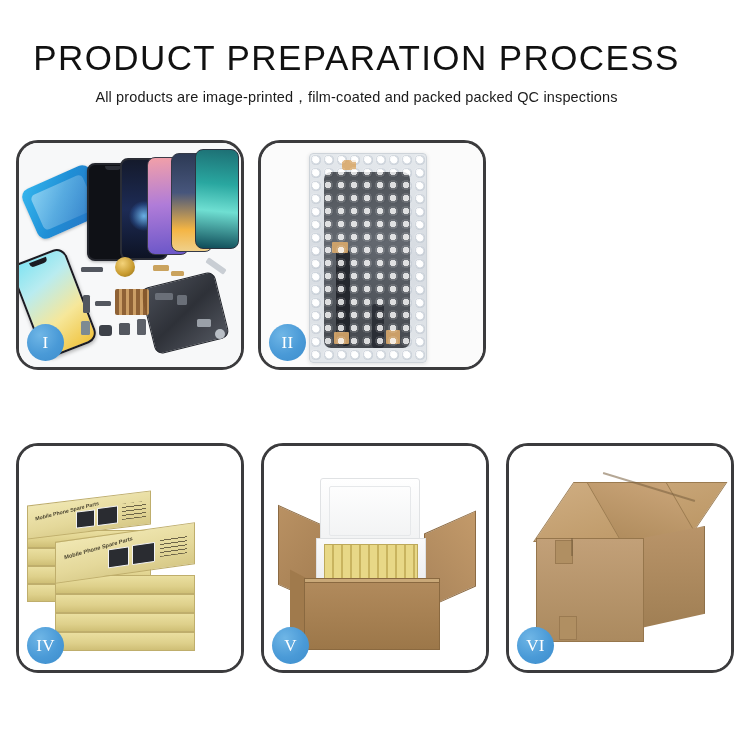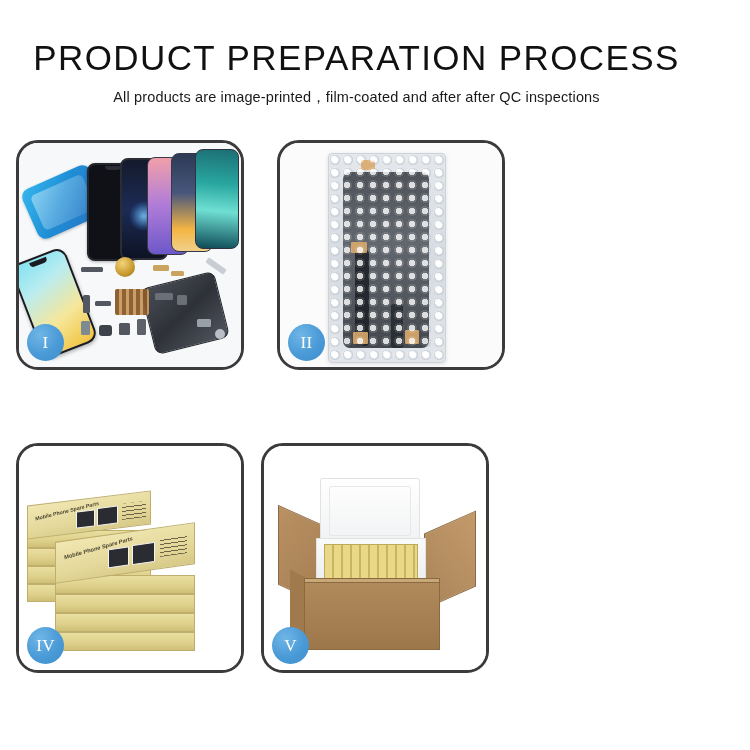--- a/index.html
+++ b/index.html
@@ -62,21 +62,21 @@
     position: absolute;
     width: 228px;
     height: 230px;
     border: 3px solid #3b3b3d;
     border-radius: 22px;
     background: #fdfdfd;
     overflow: hidden;
     box-sizing: border-box;
   }
   .p1 { left: 0px;   top: 0px; }
-  .p2 { left: 261px; top: 0px; }
+  .p2 { left: 242px; top: 0px; }
   .p3 { left: 490px; top: 0px; }
   .p4 { left: 0px;   top: 303px; }
   .p5 { left: 245px; top: 303px; }
   .p6 { left: 490px; top: 303px; }
 
   .photo {
     position: absolute;
     inset: 0;
     overflow: hidden;
   }
@@ -356,21 +356,21 @@
     position: absolute; background: #b08f62; border: 1px solid #9a7a51;
   }
 </style>
 </head>
 <body>
 
 <div class="page">
 
   <div class="header">
     <div class="title">PRODUCT PREPARATION PROCESS</div>
-    <div class="subtitle">All products are image-printed，film-coated and after after QC inspections</div>
+    <div class="subtitle">All products are image-printed，film-coated and packed packed QC inspections</div>
   </div>
 
   <div class="grid">
 
     <div class="panel p1">
       <div class="photo">
         <div class="sp-protector"></div>
         <div class="sp-screenBig"></div>
         <div class="sp-screen2"></div>
         <div class="sp-back1"></div>
@@ -452,15 +452,28 @@
         <div class="v-foamlid"></div>
         <div class="v-foambody"></div>
         <div class="v-yellow"></div>
         <div class="v-frontL"></div>
         <div class="v-rim"></div>
         <div class="v-front"></div>
       </div>
       <div class="badge">V</div>
     </div>
 
+    <div class="panel p6">
+      <div class="photo">
+        <div class="c-top"></div>
+        <div class="c-topR"></div>
+        <div class="c-seam" style="left:92px;top:40px;width:96px;height:2px;transform:rotate(17deg);"></div>
+        <div class="c-side"></div>
+        <div class="c-front"></div>
+        <div class="c-tape" style="left:46px;top:94px;width:16px;height:22px;"></div>
+        <div class="c-tape" style="left:50px;top:170px;width:16px;height:22px;"></div>
+        <div class="c-seam" style="left:62px;top:92px;width:2px;height:18px;"></div>
+      </div>
+      <div class="badge">VI</div>
+    </div>
 
   </div>
 </div>
 
 </body></html>

